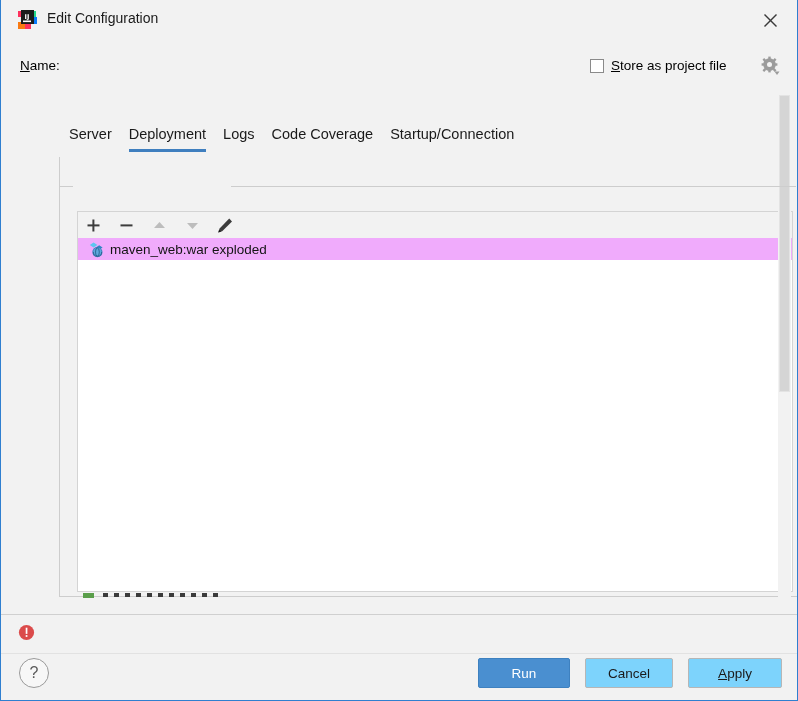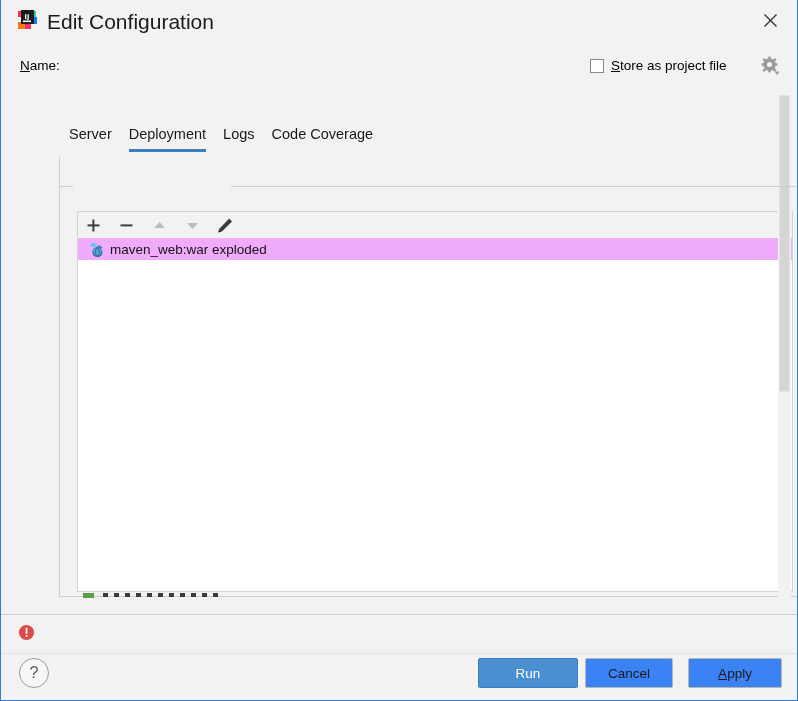--- a/index.html
+++ b/index.html
@@ -36,21 +36,21 @@
     background: #f2f2f2;
   }
   #titlebar-icon {
     position: absolute;
     left: 15px; top: 9px;
     width: 22px; height: 22px;
   }
   #title-text {
     position: absolute;
     left: 46px; top: 10px;
-    font-size: 21px;
+    font-size: 14px;
     color: #1a1a1a;
     white-space: nowrap;
   }
   #close-button {
     position: absolute;
     right: 14px; top: 6px;
     width: 30px; height: 28px;
     cursor: pointer;
   }
   #close-button svg { display:block; margin: 7px auto; }
@@ -314,31 +314,31 @@
     cursor: pointer;
     background: #f7f7f7;
   }
   .dlg-btn {
     position: absolute;
     top: 4px;
     height: 30px;
     box-sizing: border-box;
     border: 1px solid #b6b6b6;
     border-radius: 2px;
-    background: #3b82f6;
+    background: #7dd3fc;
     color: #1a1a1a;
     font-family: "Liberation Sans", sans-serif;
     font-size: 13.5px;
     cursor: pointer;
     padding: 0;
   }
   .dlg-btn u { text-decoration: underline; }
   #run-button {
     left: 477px;
-    width: 100px;
+    width: 92px;
     background: #4a8fd0;
     border: 1px solid #3e81c0;
     color: #ffffff;
   }
   #cancel-button {
     left: 584px;
     width: 88px;
   }
   #apply-button {
     left: 687px;
@@ -396,20 +396,21 @@
     </svg>
   </div>
 
   <div id="content-scroll">
 
     <div id="tabs">
       <div class="tab">Server</div>
       <div class="tab active">Deployment</div>
       <div class="tab">Logs</div>
       <div class="tab">Code Coverage</div>
+      <div class="tab">Startup/Connection</div>
     </div>
 
     <div id="deploy-panel"></div>
     <div id="deploy-top-left-seg"></div>
     <div id="deploy-title-rule"></div>
 
     <div id="list-toolbar">
       <div class="tb-btn" style="left:2px;">
         <svg width="17" height="17" viewBox="0 0 17 17">
           <rect x="7.4" y="2.5" width="2" height="12" fill="#3c3c3c"></rect>

